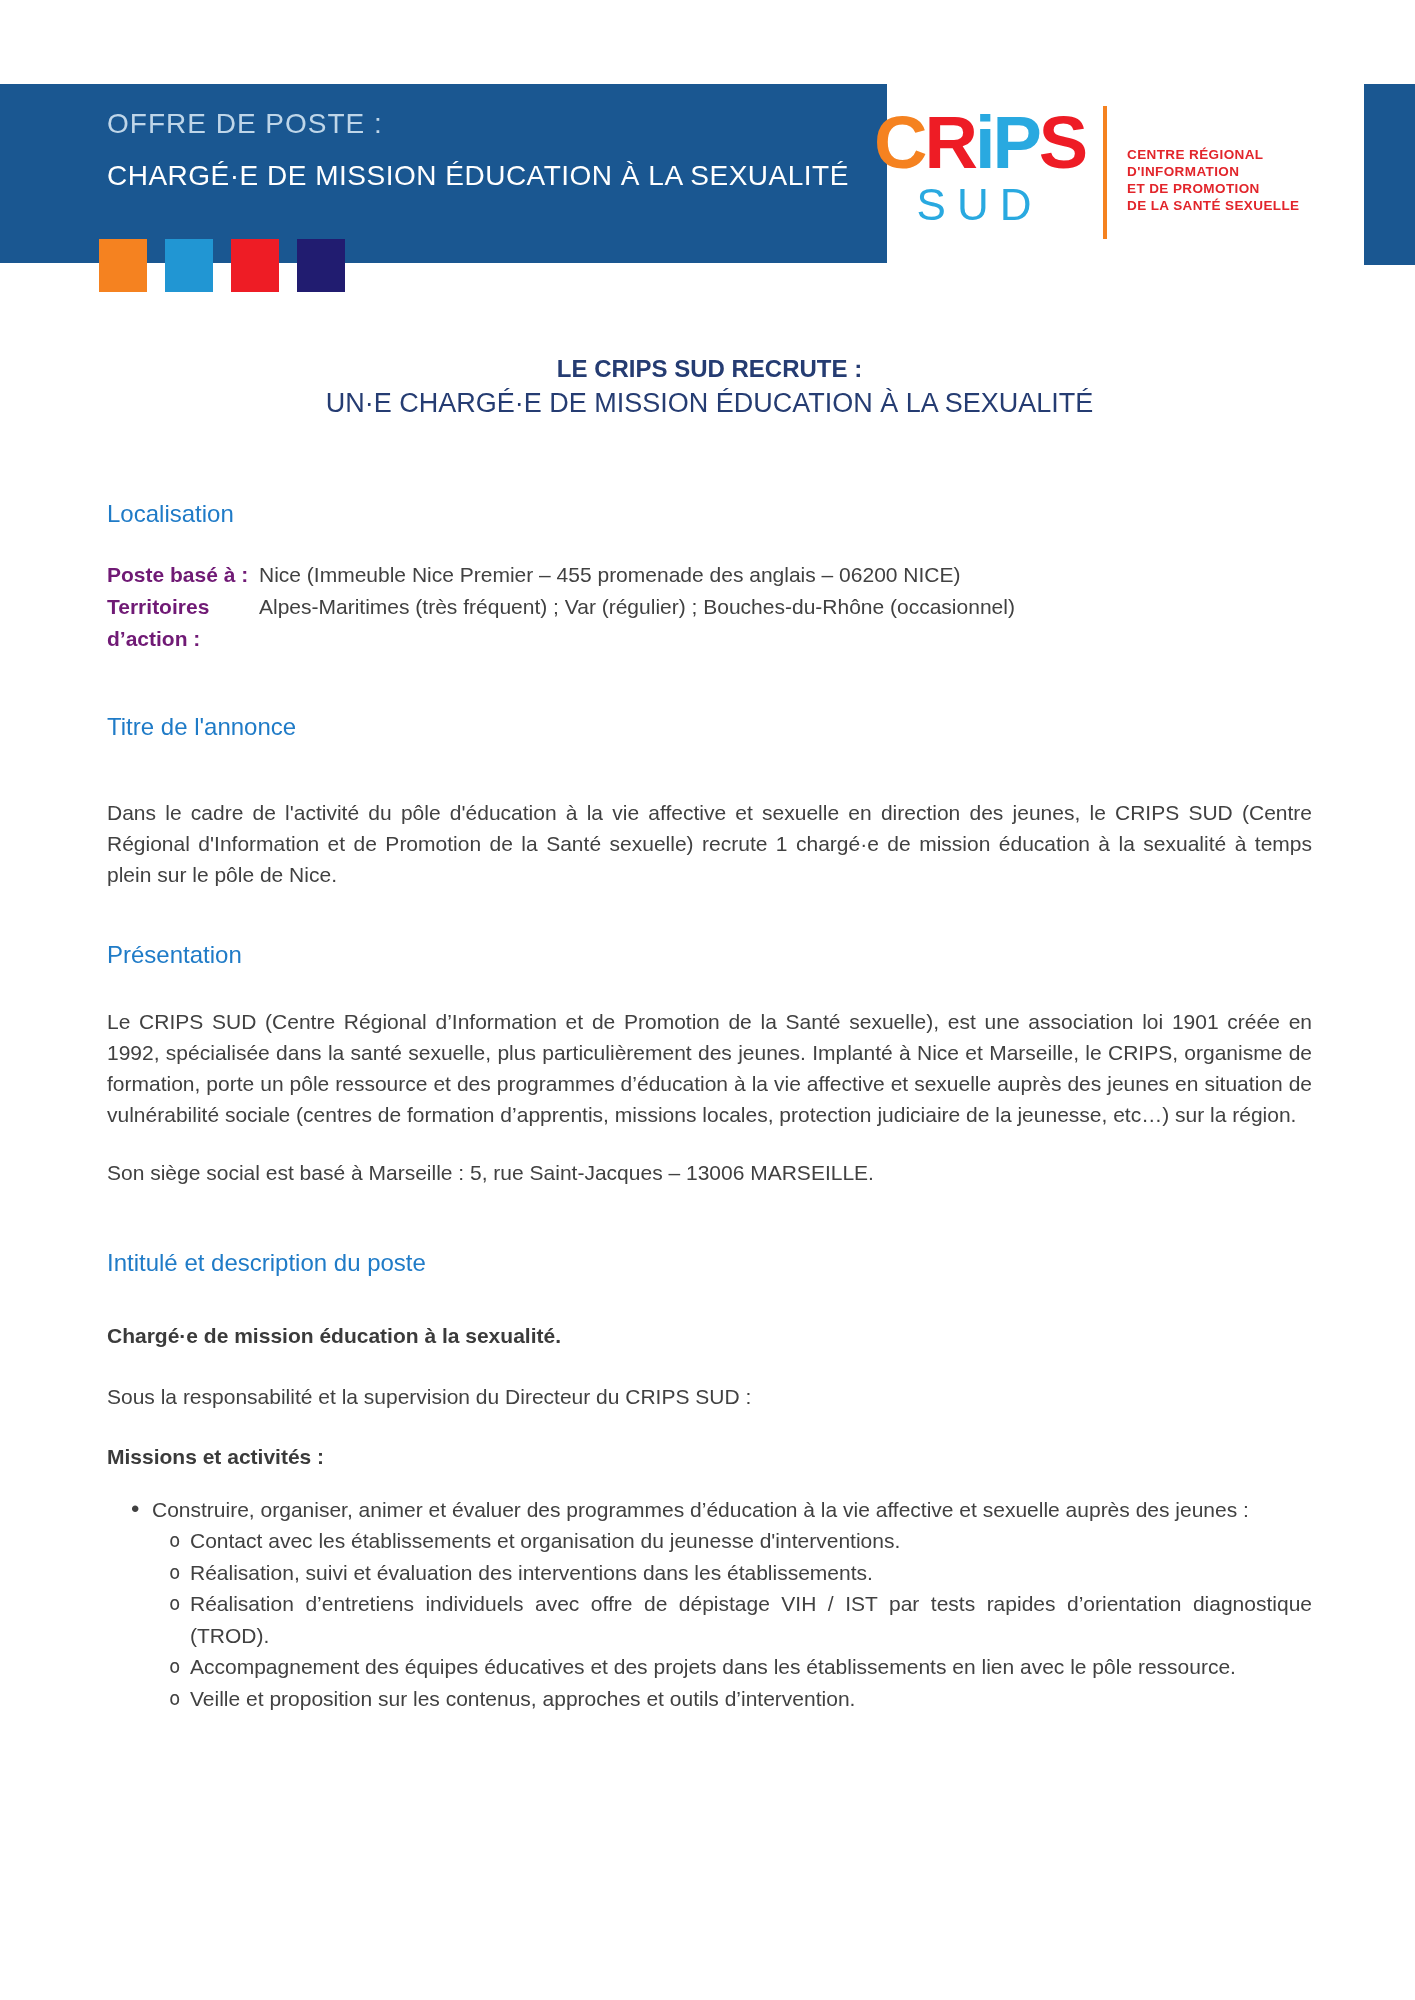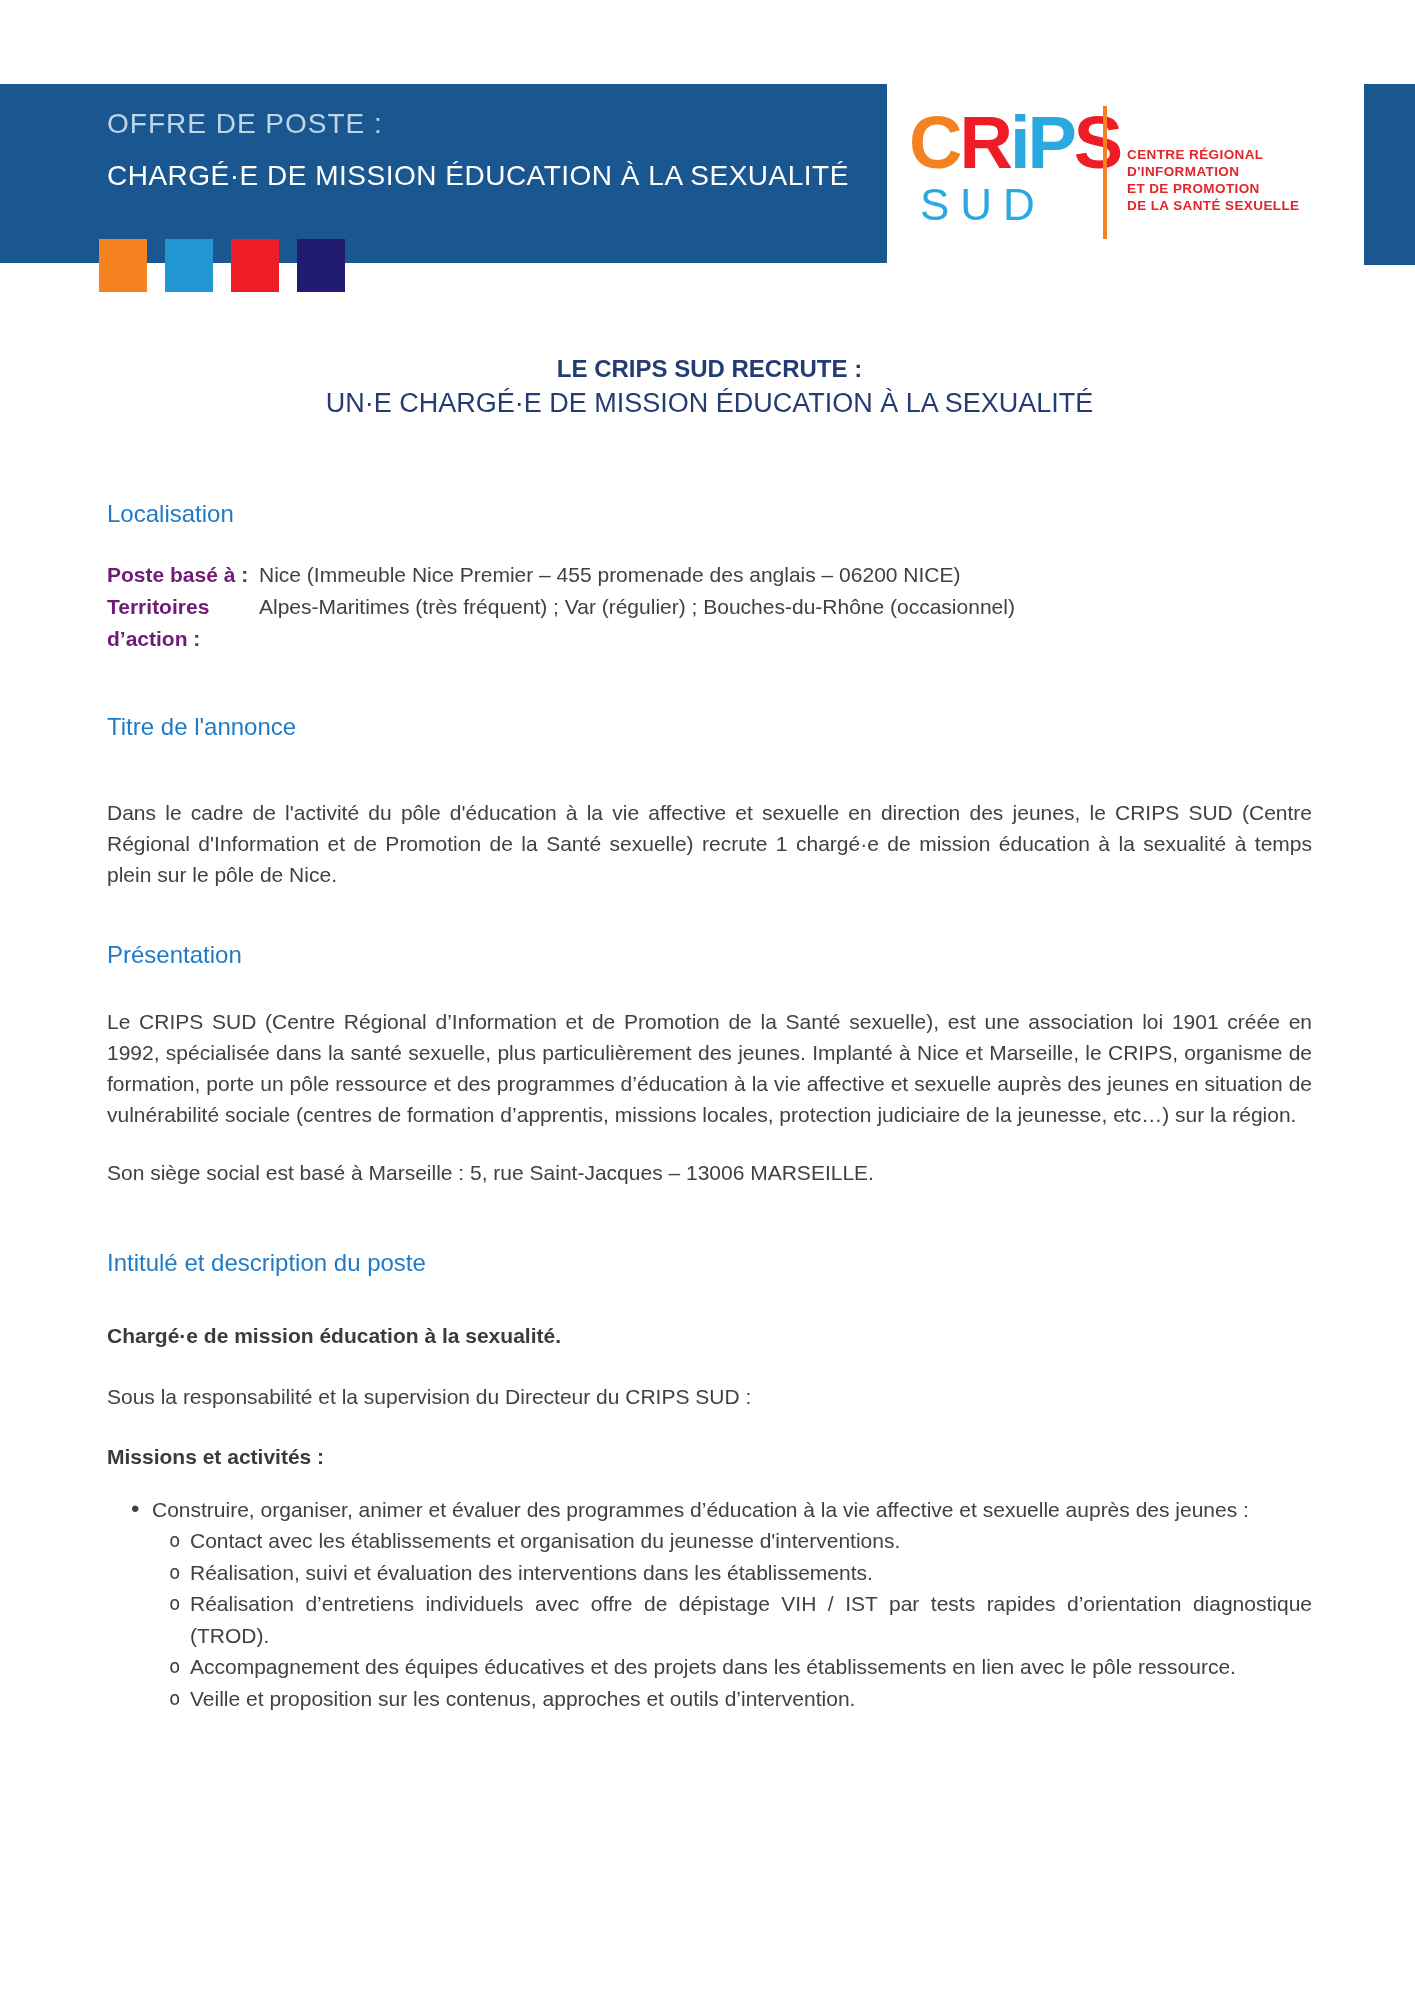--- a/index.html
+++ b/index.html
@@ -12,21 +12,21 @@
     color:#414141;
   }
   
   .band{position:absolute;left:0;top:84px;width:887px;height:179px;}
   .band-right{position:absolute;left:1364px;top:84px;width:51px;height:181px;}
   .kicker{position:absolute;left:107px;top:108px;font-size:28px;font-weight:400;letter-spacing:1px;}
   .band-title{position:absolute;left:107px;top:160px;font-size:28px;font-weight:400;color:#ffffff;letter-spacing:0.5px;}
   .squares{position:absolute;left:99px;top:239px;display:flex;gap:18px;}
   .square{width:48px;height:53px;}
   
-  .logo{position:absolute;left:909px;top:106px;width:200px;line-height:1;}
+  .logo{position:absolute;left:874px;top:106px;width:200px;text-align:center;line-height:1;}
   .logo-word{font-weight:700;font-size:74px;letter-spacing:-3px;white-space:nowrap;}
   .logo-sub{font-weight:400;font-size:44px;letter-spacing:11px;margin-top:3px;margin-left:11px;}
   .logo-divider{position:absolute;left:1103px;top:106px;width:4px;height:133px;}
   .org-block{position:absolute;left:1127px;top:146px;font-size:13.5px;font-weight:700;line-height:17px;letter-spacing:0.4px;}
   
   .content{position:absolute;left:107px;top:0;width:1205px;font-size:21px;line-height:31px;}
   .doc-title{margin-top:352px;text-align:center;}
   .doc-title-l1{font-size:24px;font-weight:700;line-height:34px;}
   .doc-title-l2{font-size:27px;font-weight:400;line-height:34px;}
   h2{font-size:24px;font-weight:400;line-height:30px;margin:0;}

